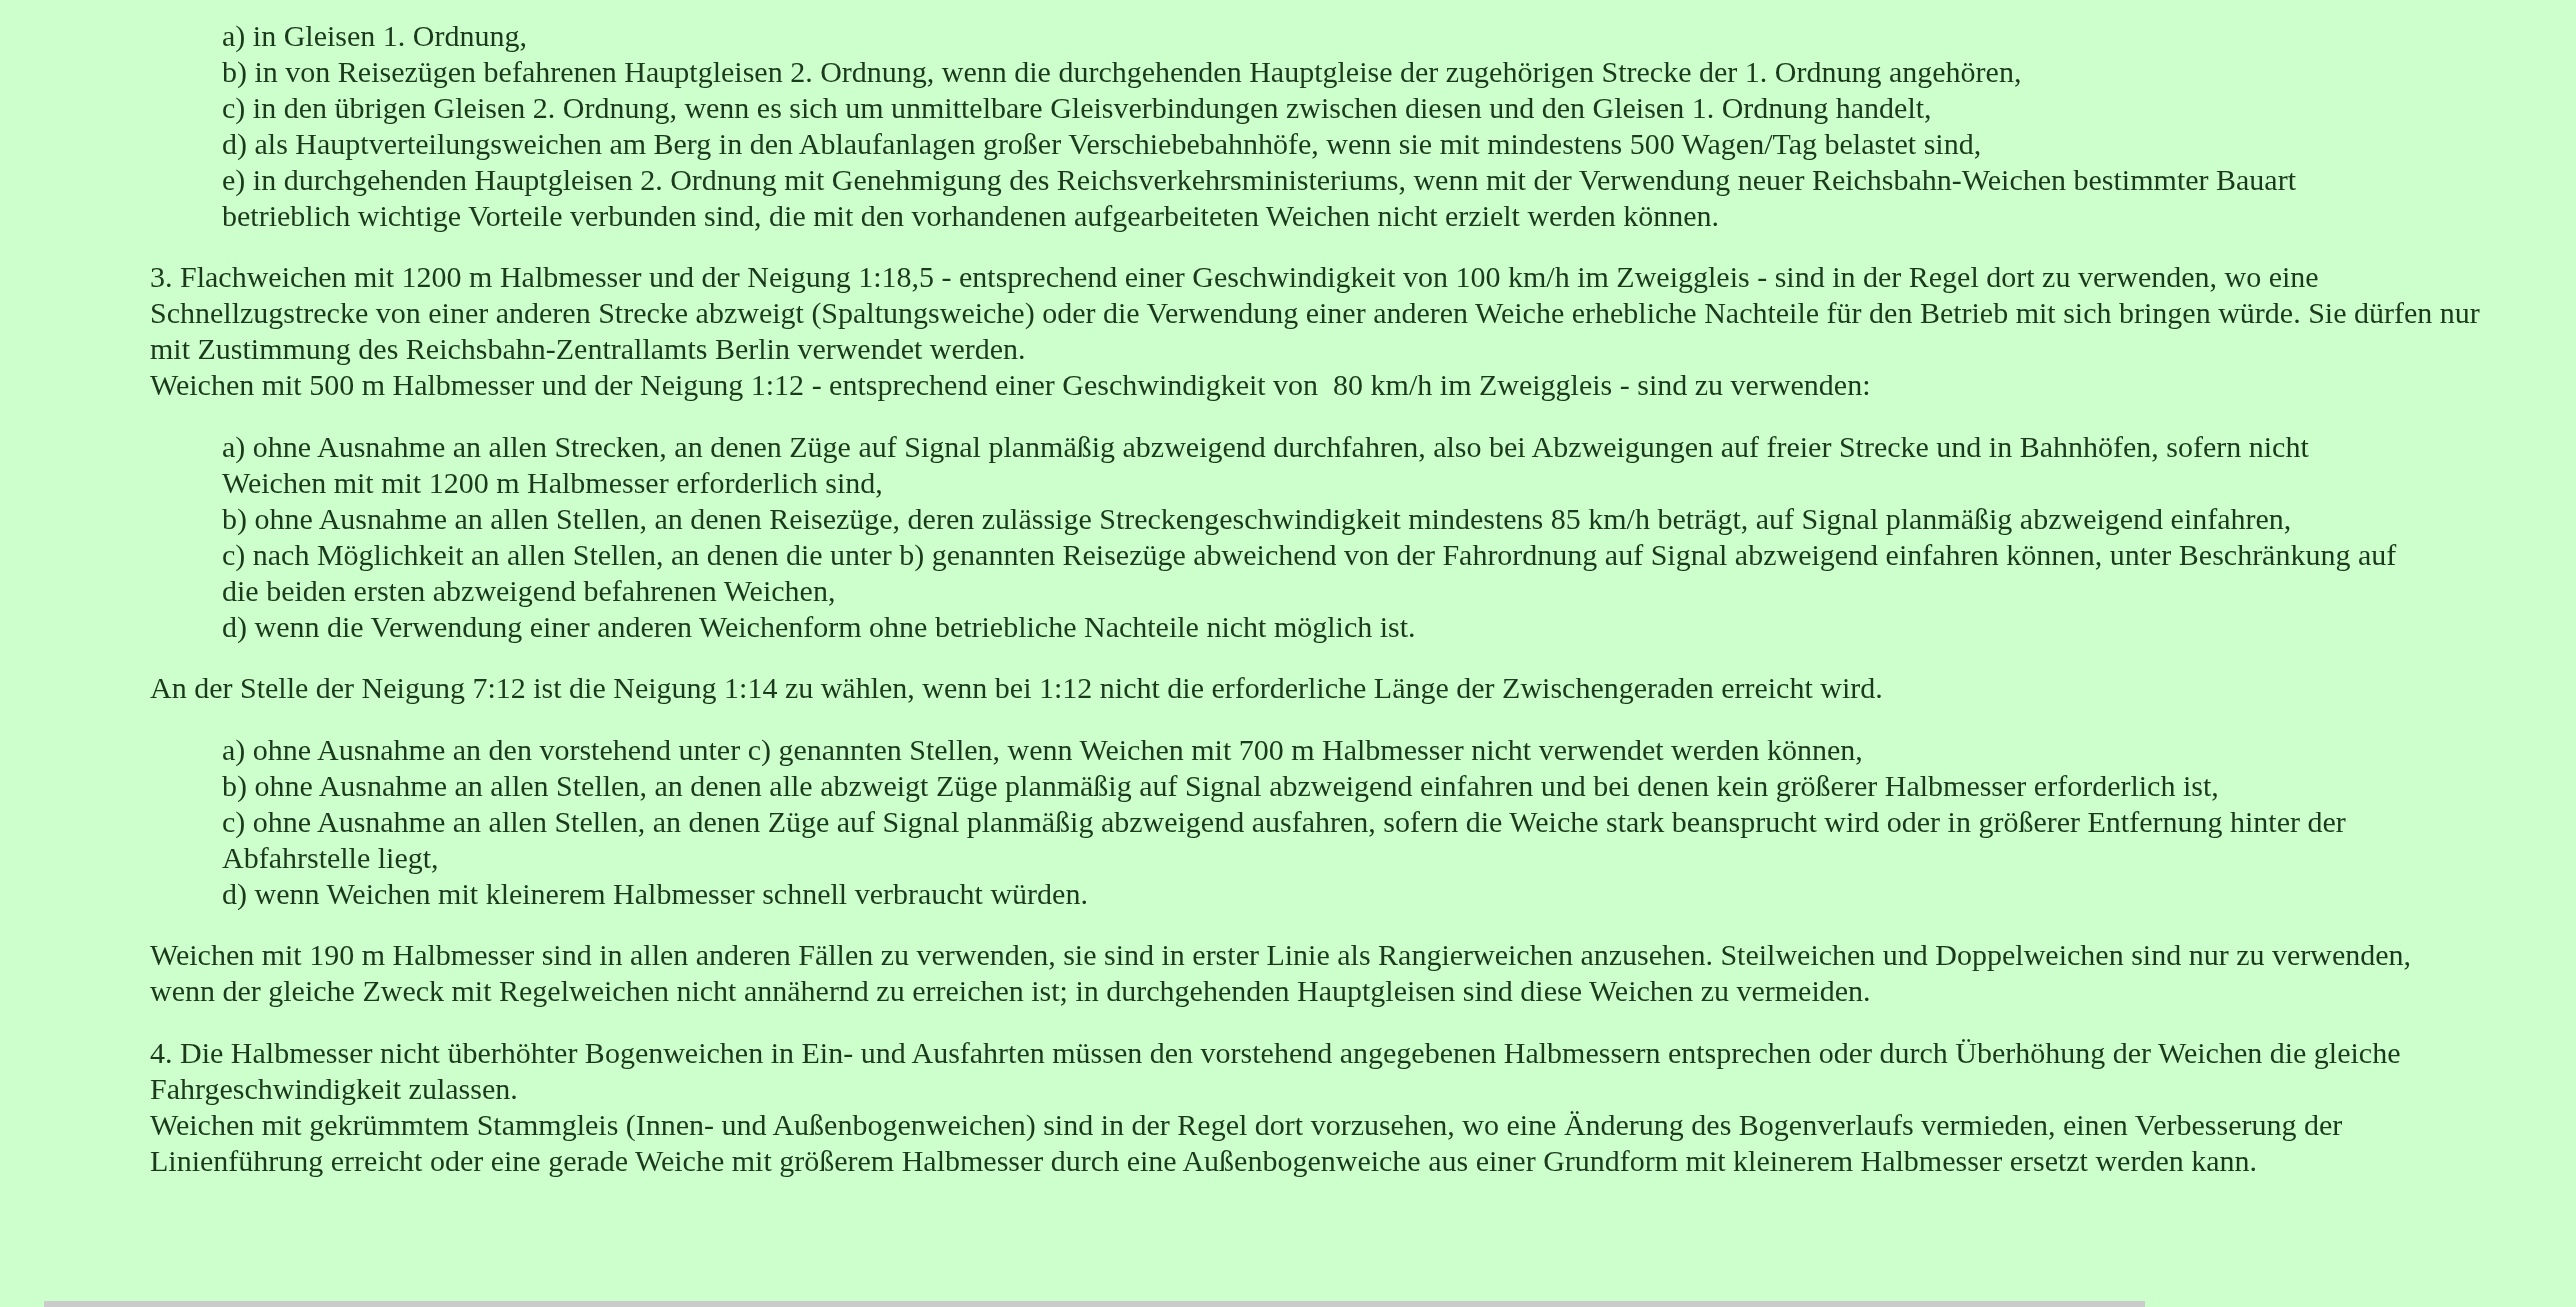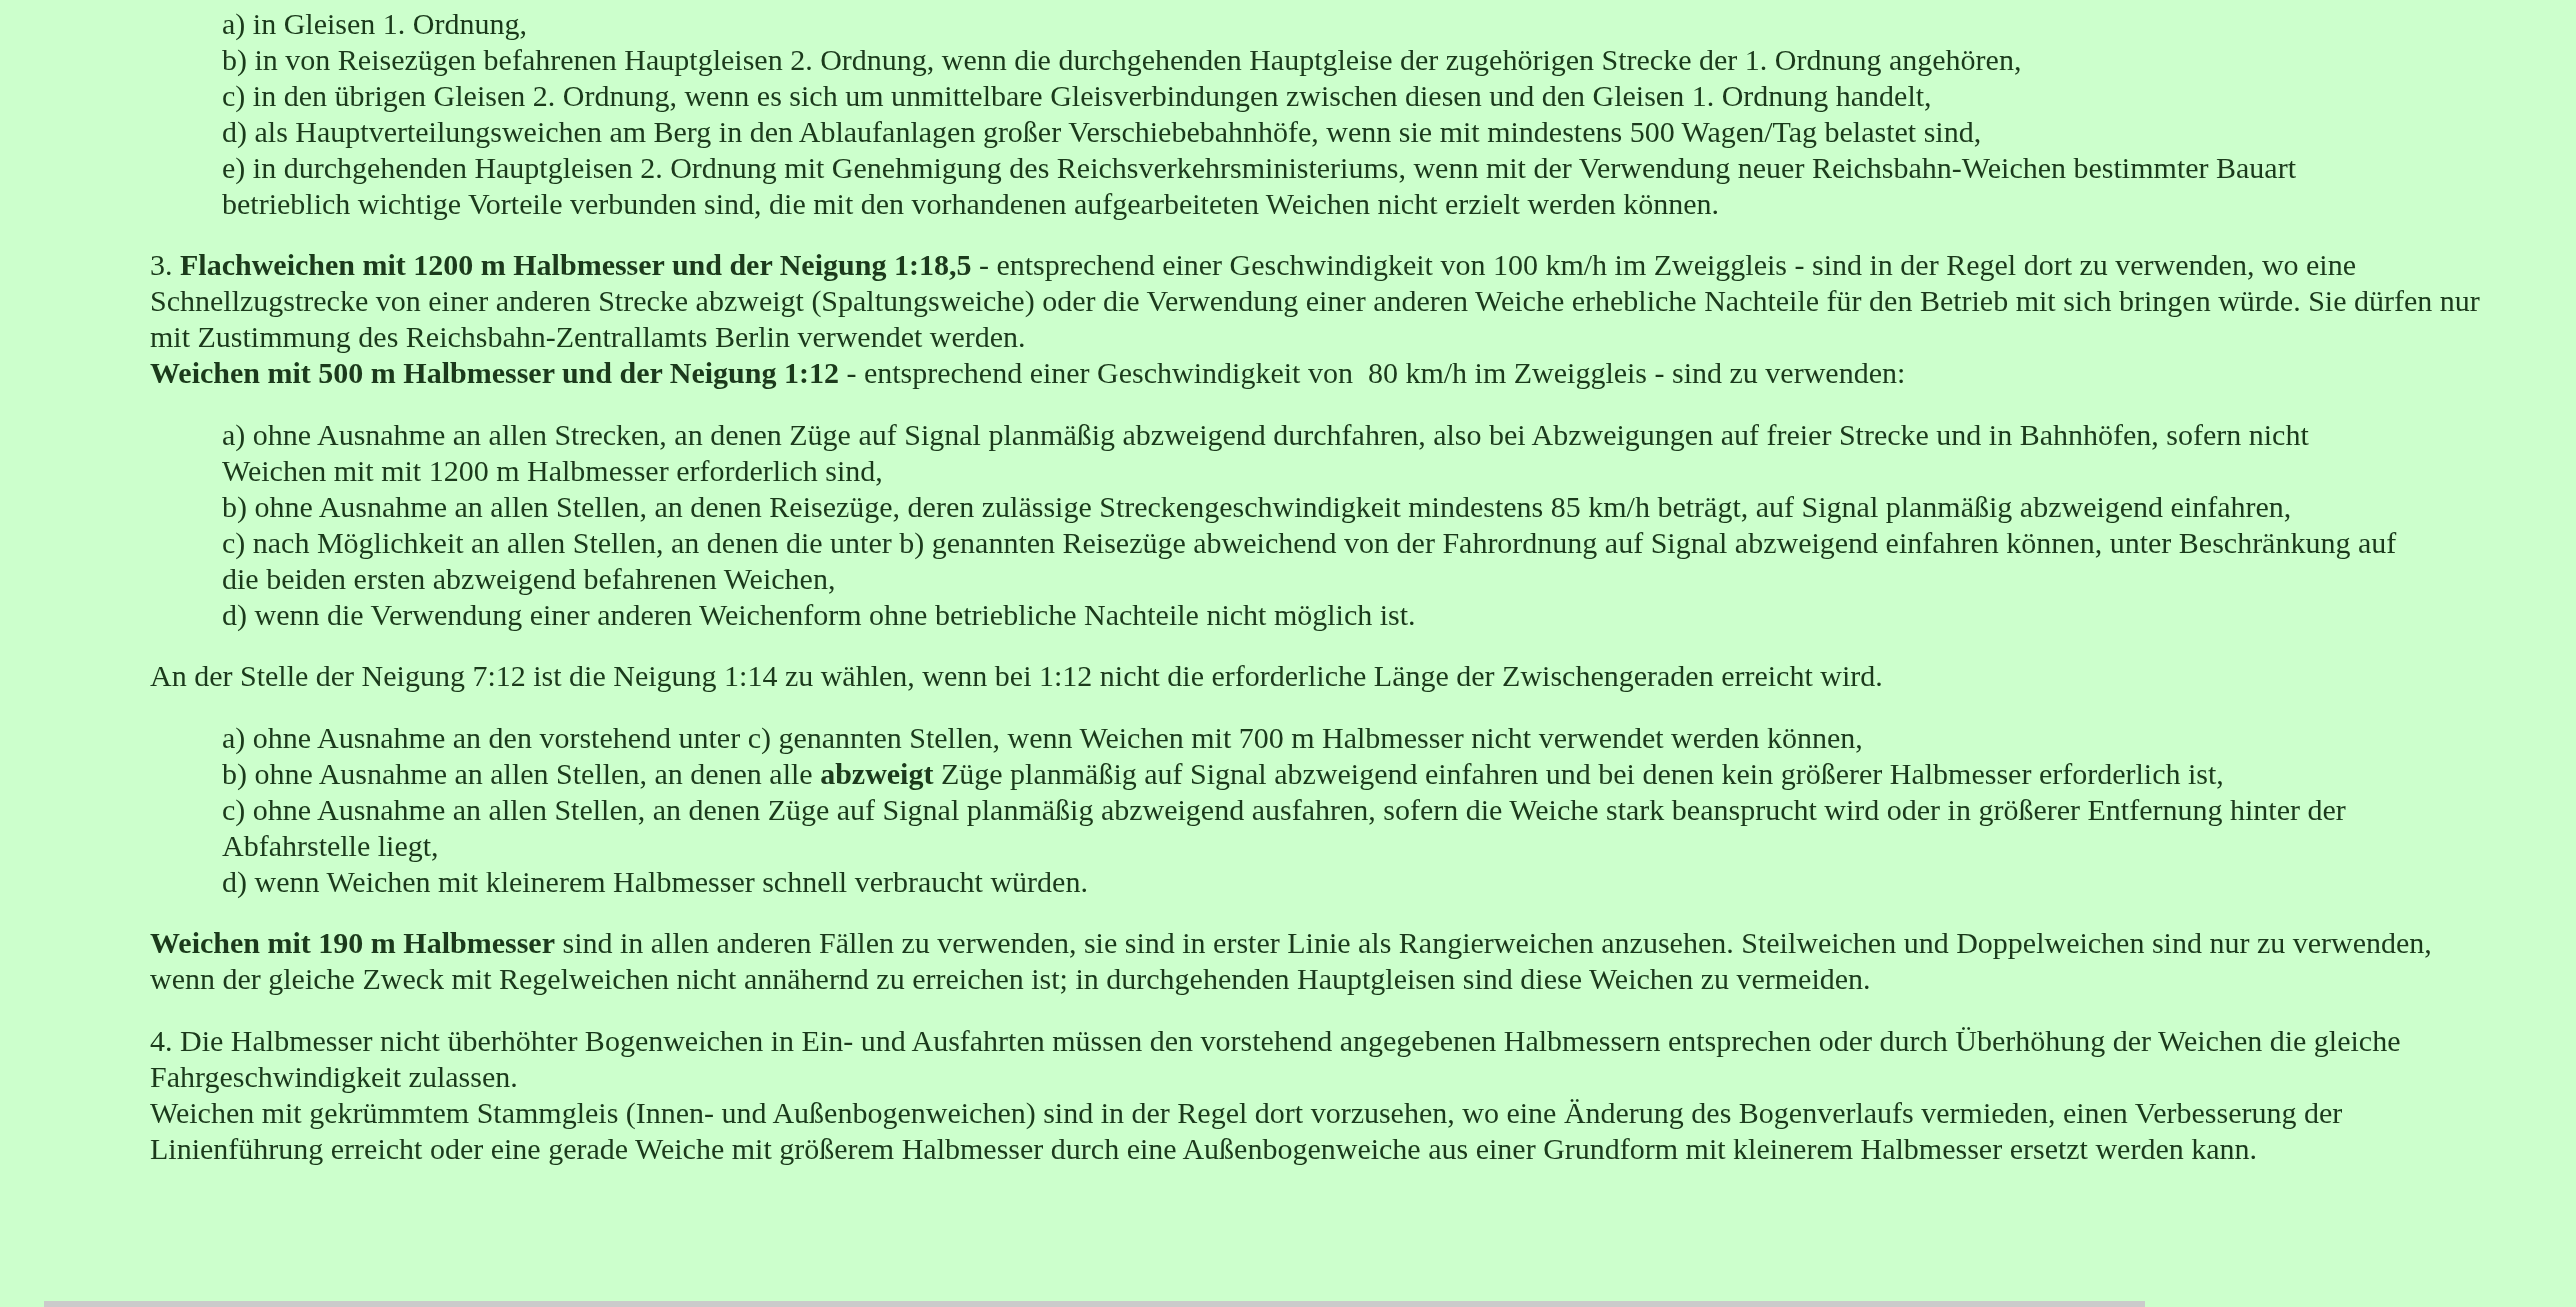--- a/index.html
+++ b/index.html
@@ -9,23 +9,23 @@
     background: #ccffcc;
     color: #1b3a1b;
     font-family: "Liberation Serif", serif;
     font-size: 30px;
     line-height: 36px;
     overflow: hidden;
     position: relative;
   }
   .doc { padding: 5.5px 36px 0 150px; }
   .block { white-space: pre-wrap; margin: 25.5px 0; }
-  .doc > .block:first-child { margin-top: 0; }
+  .doc > .block:first-child { margin-top: 12px; }
   .indented { margin-left: 72px; }
-  .bold { font-weight: bold; margin-top: 12px; }
+  .bold { font-weight: normal; margin-top: 12px; }
   .bottom-rule {
     position: absolute;
     left: 44px;
     top: 1301px;
     width: 2101px;
     height: 6.4px;
     background: #cbcbcb;
   }
 </style>
 </head>

